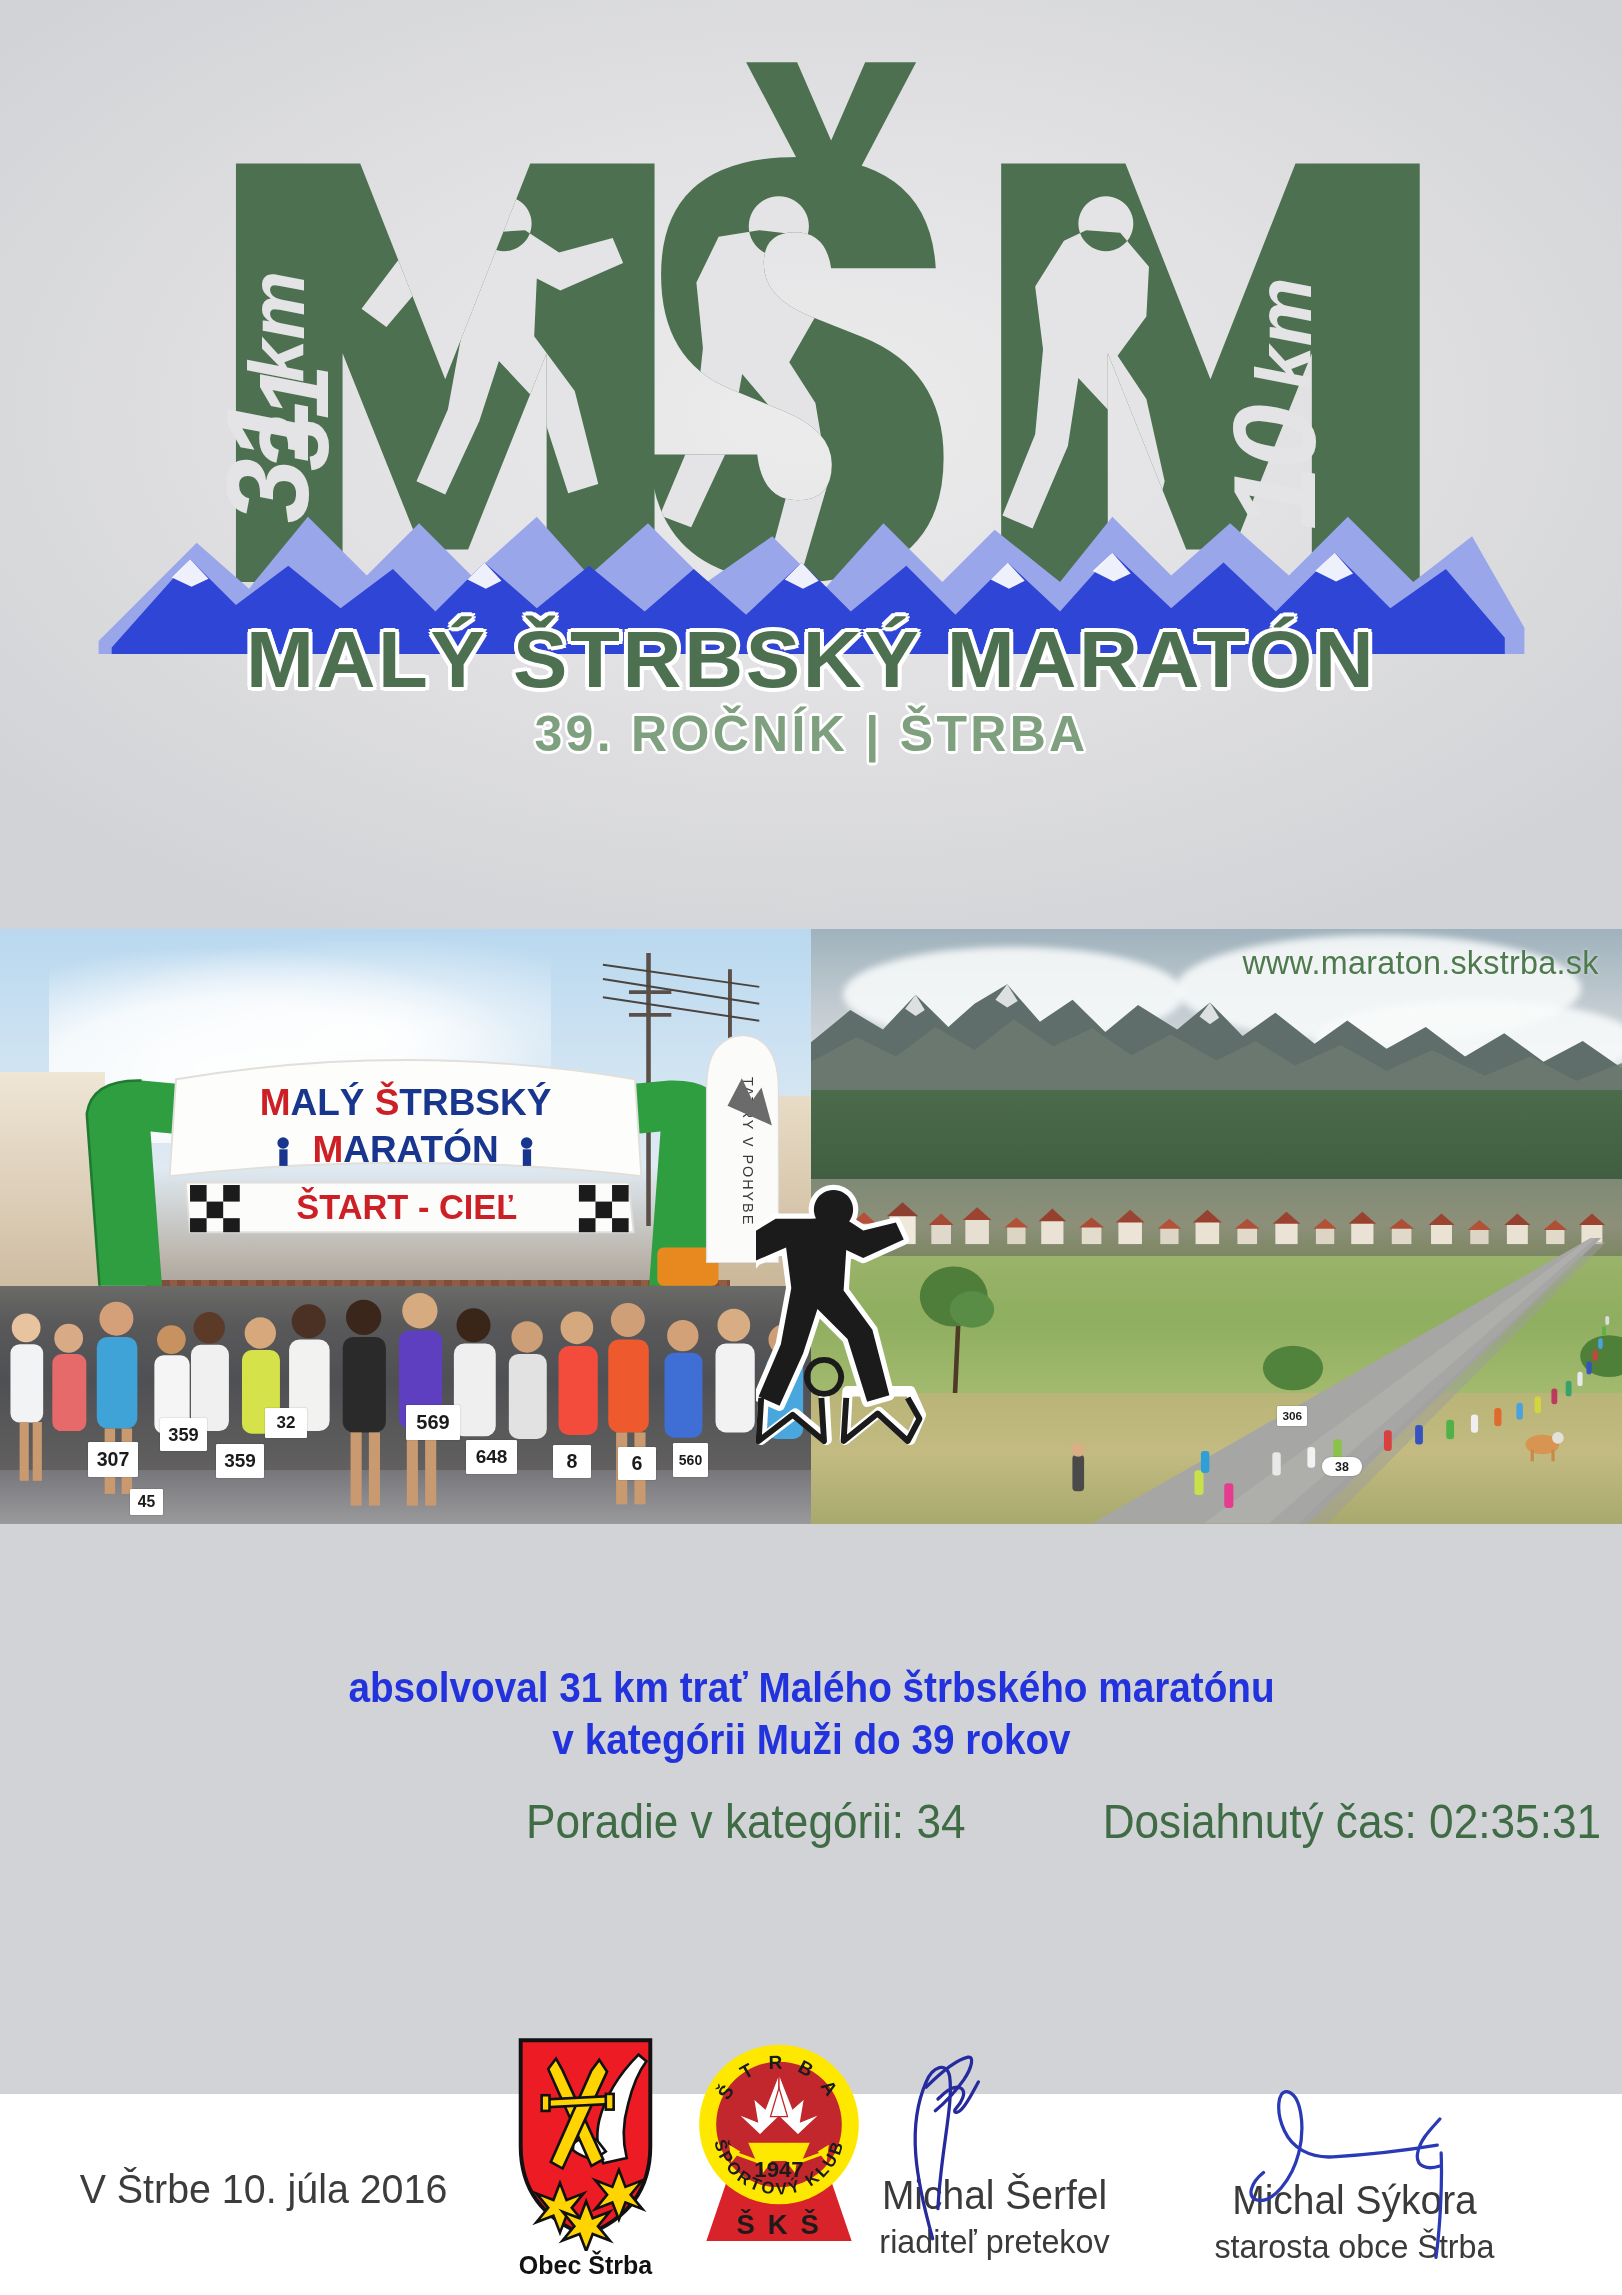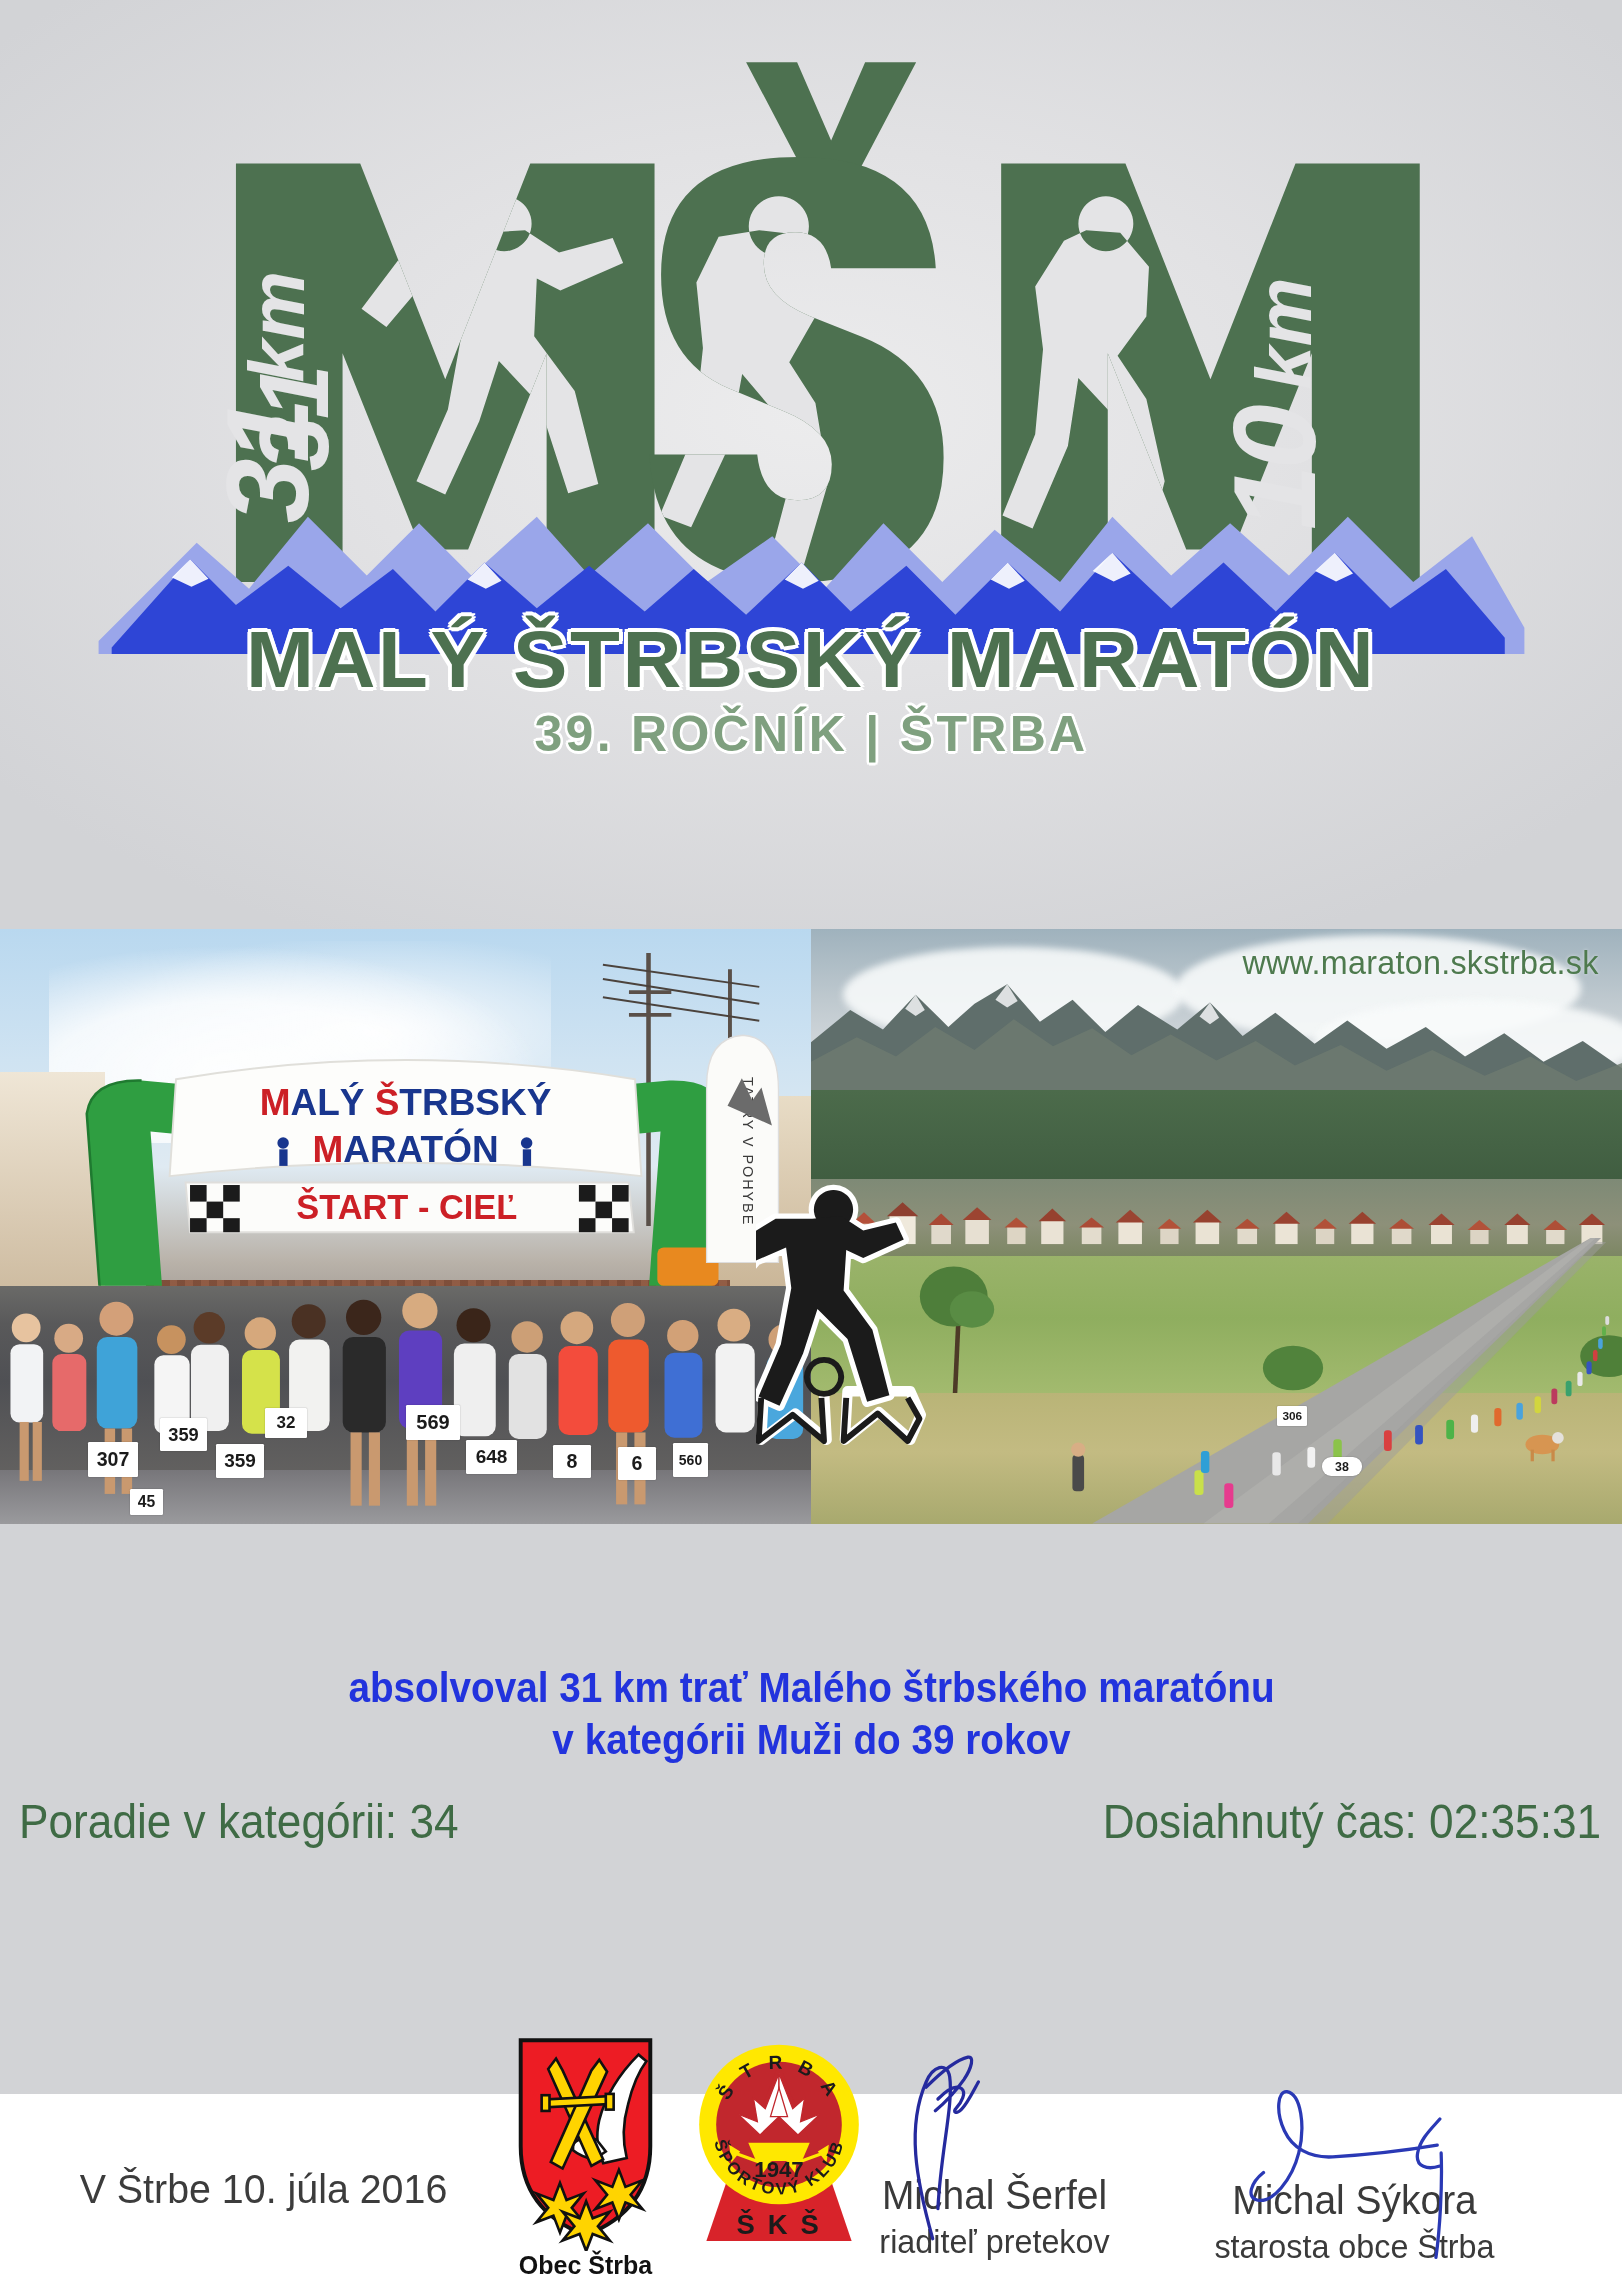--- a/index.html
+++ b/index.html
@@ -127,21 +127,21 @@
     position:absolute; left:0; top:1640px; width:1623px; height:366px;
   }
   .desc {
     position:absolute; left:0; top:21px; width:1623px;
     text-align:center; color:#2233dd;
     font-size:43px; line-height:1.22; font-weight:600;
     transform:scaleX(.9); transform-origin:center;
   }
   .results {
     position:absolute; left:0; top:154px; width:1623px;
-    display:flex; justify-content:space-between; 
+    display:flex; justify-content:flex-end; gap:97px;
     color:#3f6b45; font-size:48px; font-weight:400;
   }
   .results span { transform:scaleX(.92); display:inline-block; white-space:nowrap; }
 
   
   .footer-decor {
     position:absolute; left:0; top:1898px; width:1623px; height:398px;
     pointer-events:none;
   }
 

